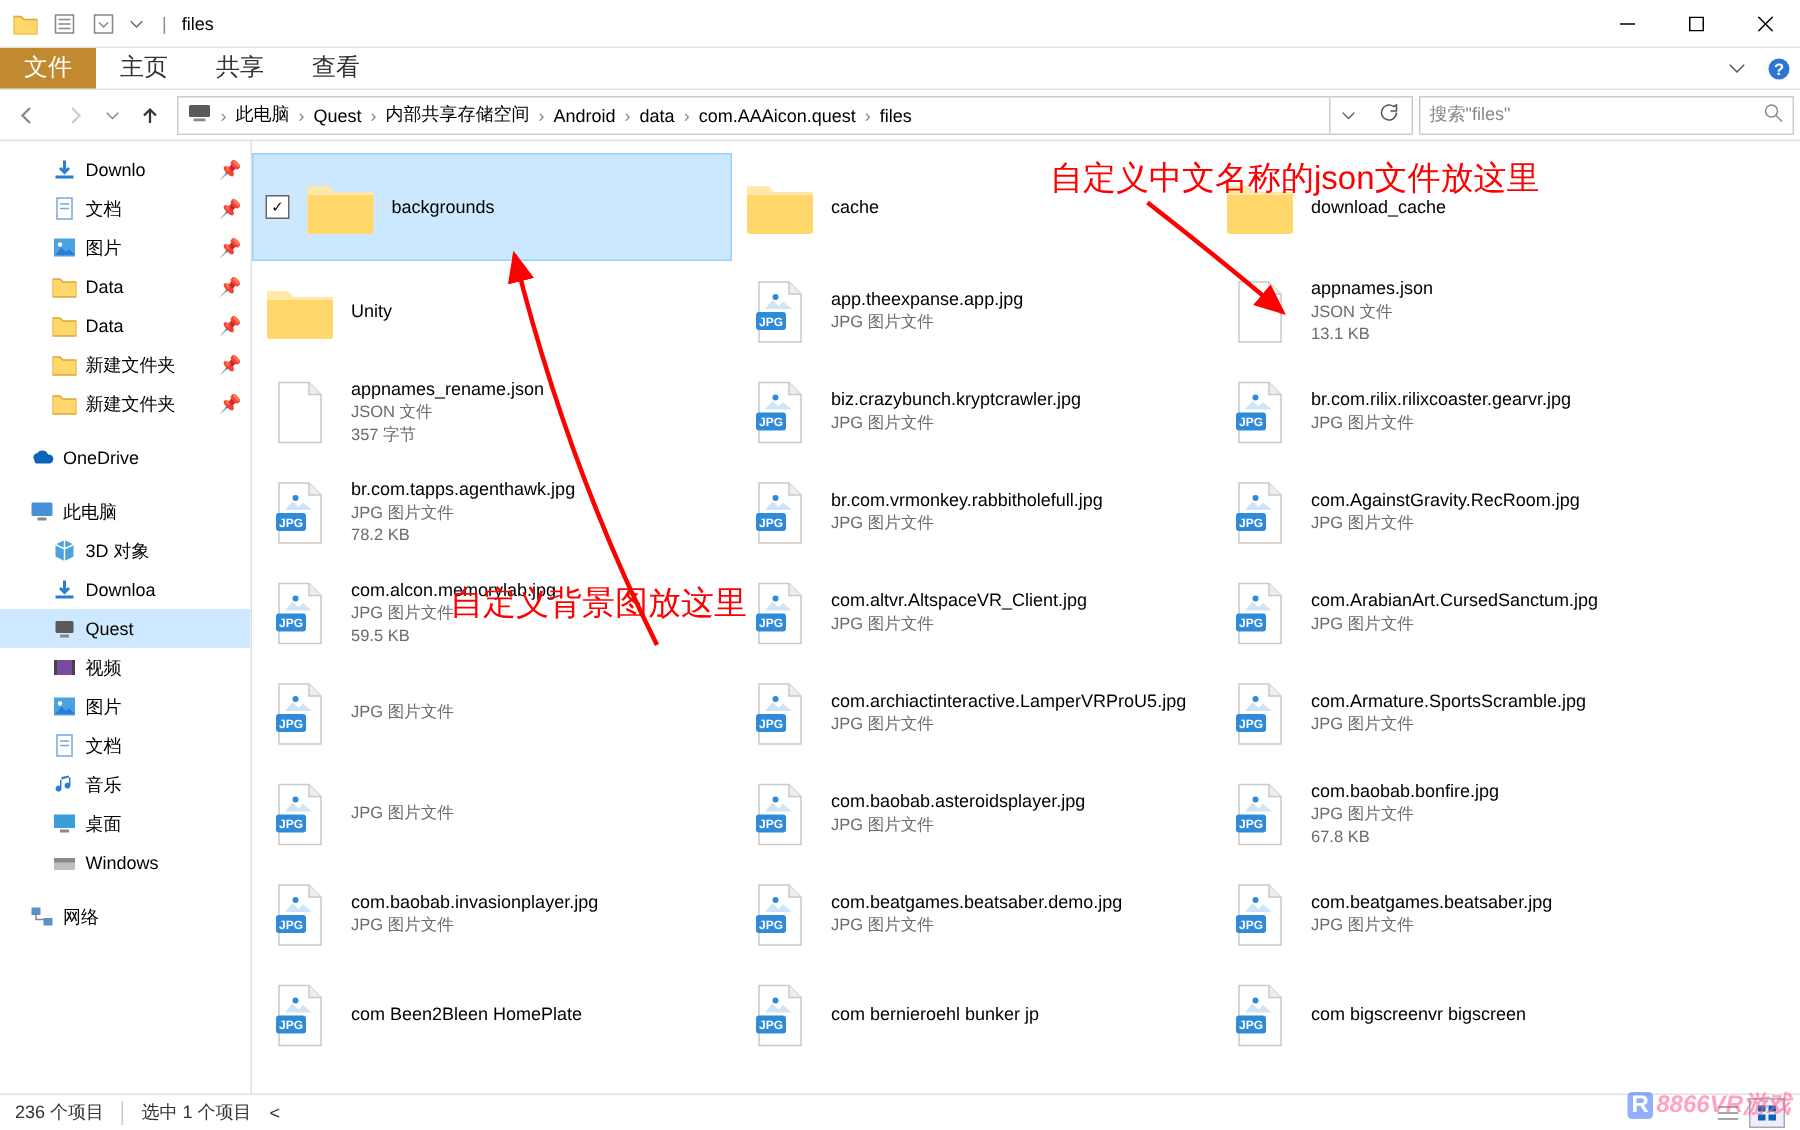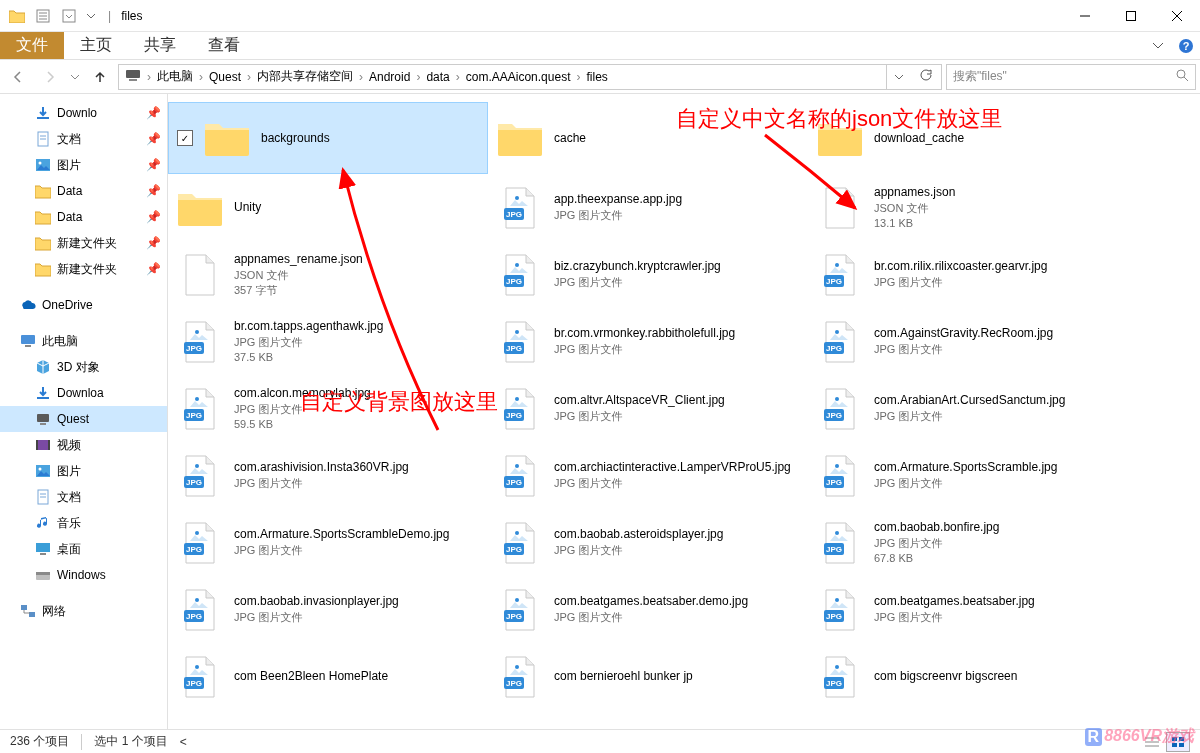--- a/index.html
+++ b/index.html
@@ -399,21 +399,21 @@
               <path d="M26 2v8h8" fill="#eee" stroke="#c9c9c9"></path>
               <rect x="4" y="22" width="20" height="12" rx="2" fill="#2f8ad8"></rect>
               <text x="14" y="31" text-anchor="middle" fill="#fff" font-size="8" font-weight="bold">JPG</text>
               <circle cx="17" cy="12" r="2" fill="#2f8ad8"></circle>
               <path d="M10 20l5-6 4 4 3-3 6 5" fill="#cfe5f7"></path>
             </svg>
           </div>
     <div class="info">
             <div class="name">br.com.tapps.agenthawk.jpg</div>
             <div class="sub">JPG 图片文件</div>
-            <div class="sub">37.5 KB</div>
+            <div class="sub">78.2 KB</div>
           </div>
   </div>
         <div class="item  ">
 
     <div class="icon">
             <svg class="jpg-svg" viewBox="0 0 40 44">
               <path d="M6 2h20l8 8v32H6z" fill="#fff" stroke="#c9c9c9"></path>
               <path d="M26 2v8h8" fill="#eee" stroke="#c9c9c9"></path>
               <rect x="4" y="22" width="20" height="12" rx="2" fill="#2f8ad8"></rect>
               <text x="14" y="31" text-anchor="middle" fill="#fff" font-size="8" font-weight="bold">JPG</text>
@@ -433,38 +433,36 @@
             <svg class="jpg-svg" viewBox="0 0 40 44">
               <path d="M6 2h20l8 8v32H6z" fill="#fff" stroke="#c9c9c9"></path>
               <path d="M26 2v8h8" fill="#eee" stroke="#c9c9c9"></path>
               <rect x="4" y="22" width="20" height="12" rx="2" fill="#2f8ad8"></rect>
               <text x="14" y="31" text-anchor="middle" fill="#fff" font-size="8" font-weight="bold">JPG</text>
               <circle cx="17" cy="12" r="2" fill="#2f8ad8"></circle>
               <path d="M10 20l5-6 4 4 3-3 6 5" fill="#cfe5f7"></path>
             </svg>
           </div>
     <div class="info">
-            <div class="name">com.arashivision.Insta360VR.jpg</div>
-            <div class="sub">JPG 图片文件</div>
-          </div>
-  </div>
-        <div class="item  ">
-
-    <div class="icon">
-            <svg class="jpg-svg" viewBox="0 0 40 44">
-              <path d="M6 2h20l8 8v32H6z" fill="#fff" stroke="#c9c9c9"></path>
-              <path d="M26 2v8h8" fill="#eee" stroke="#c9c9c9"></path>
-              <rect x="4" y="22" width="20" height="12" rx="2" fill="#2f8ad8"></rect>
-              <text x="14" y="31" text-anchor="middle" fill="#fff" font-size="8" font-weight="bold">JPG</text>
-              <circle cx="17" cy="12" r="2" fill="#2f8ad8"></circle>
-              <path d="M10 20l5-6 4 4 3-3 6 5" fill="#cfe5f7"></path>
-            </svg>
-          </div>
-    <div class="info">
-            <div class="name">com.Armature.SportsScrambleDemo.jpg</div>
+            <div class="sub">JPG 图片文件</div>
+          </div>
+  </div>
+        <div class="item  ">
+
+    <div class="icon">
+            <svg class="jpg-svg" viewBox="0 0 40 44">
+              <path d="M6 2h20l8 8v32H6z" fill="#fff" stroke="#c9c9c9"></path>
+              <path d="M26 2v8h8" fill="#eee" stroke="#c9c9c9"></path>
+              <rect x="4" y="22" width="20" height="12" rx="2" fill="#2f8ad8"></rect>
+              <text x="14" y="31" text-anchor="middle" fill="#fff" font-size="8" font-weight="bold">JPG</text>
+              <circle cx="17" cy="12" r="2" fill="#2f8ad8"></circle>
+              <path d="M10 20l5-6 4 4 3-3 6 5" fill="#cfe5f7"></path>
+            </svg>
+          </div>
+    <div class="info">
             <div class="sub">JPG 图片文件</div>
           </div>
   </div>
         <div class="item  ">
 
     <div class="icon">
             <svg class="jpg-svg" viewBox="0 0 40 44">
               <path d="M6 2h20l8 8v32H6z" fill="#fff" stroke="#c9c9c9"></path>
               <path d="M26 2v8h8" fill="#eee" stroke="#c9c9c9"></path>
               <rect x="4" y="22" width="20" height="12" rx="2" fill="#2f8ad8"></rect>
@@ -807,21 +805,21 @@
         <svg width="14" height="12">
           <rect x="1" y="1" width="5" height="4" fill="#0a64b8"></rect>
           <rect x="8" y="1" width="5" height="4" fill="#0a64b8"></rect>
           <rect x="1" y="7" width="5" height="4" fill="#0a64b8"></rect>
           <rect x="8" y="7" width="5" height="4" fill="#0a64b8"></rect>
         </svg>
       </div>
   </div>
 </div>
 
-<div class="annotation" style="top:105px; left:676px;">自定义中文名称的json文件放这里</div>
+<div class="annotation" style="top:105px; left:700px;">自定义中文名称的json文件放这里</div>
 <svg class="arrow" style="top:130px; left:760px;" width="120" height="100">
   <defs>
       <marker id="ah1" markerWidth="8" markerHeight="8" refX="6" refY="3" orient="auto">
         <path d="M0 0L7 3L0 6z" fill="#ff0000"></path>
       </marker>
     </defs>
   <path d="M5 5 Q50 40 95 78" stroke="#ff0000" stroke-width="3" fill="none" marker-end="url(#ah1)"></path>
 </svg>
 
 <div class="annotation" style="top:388px; left:300px;">自定义背景图放这里</div>

